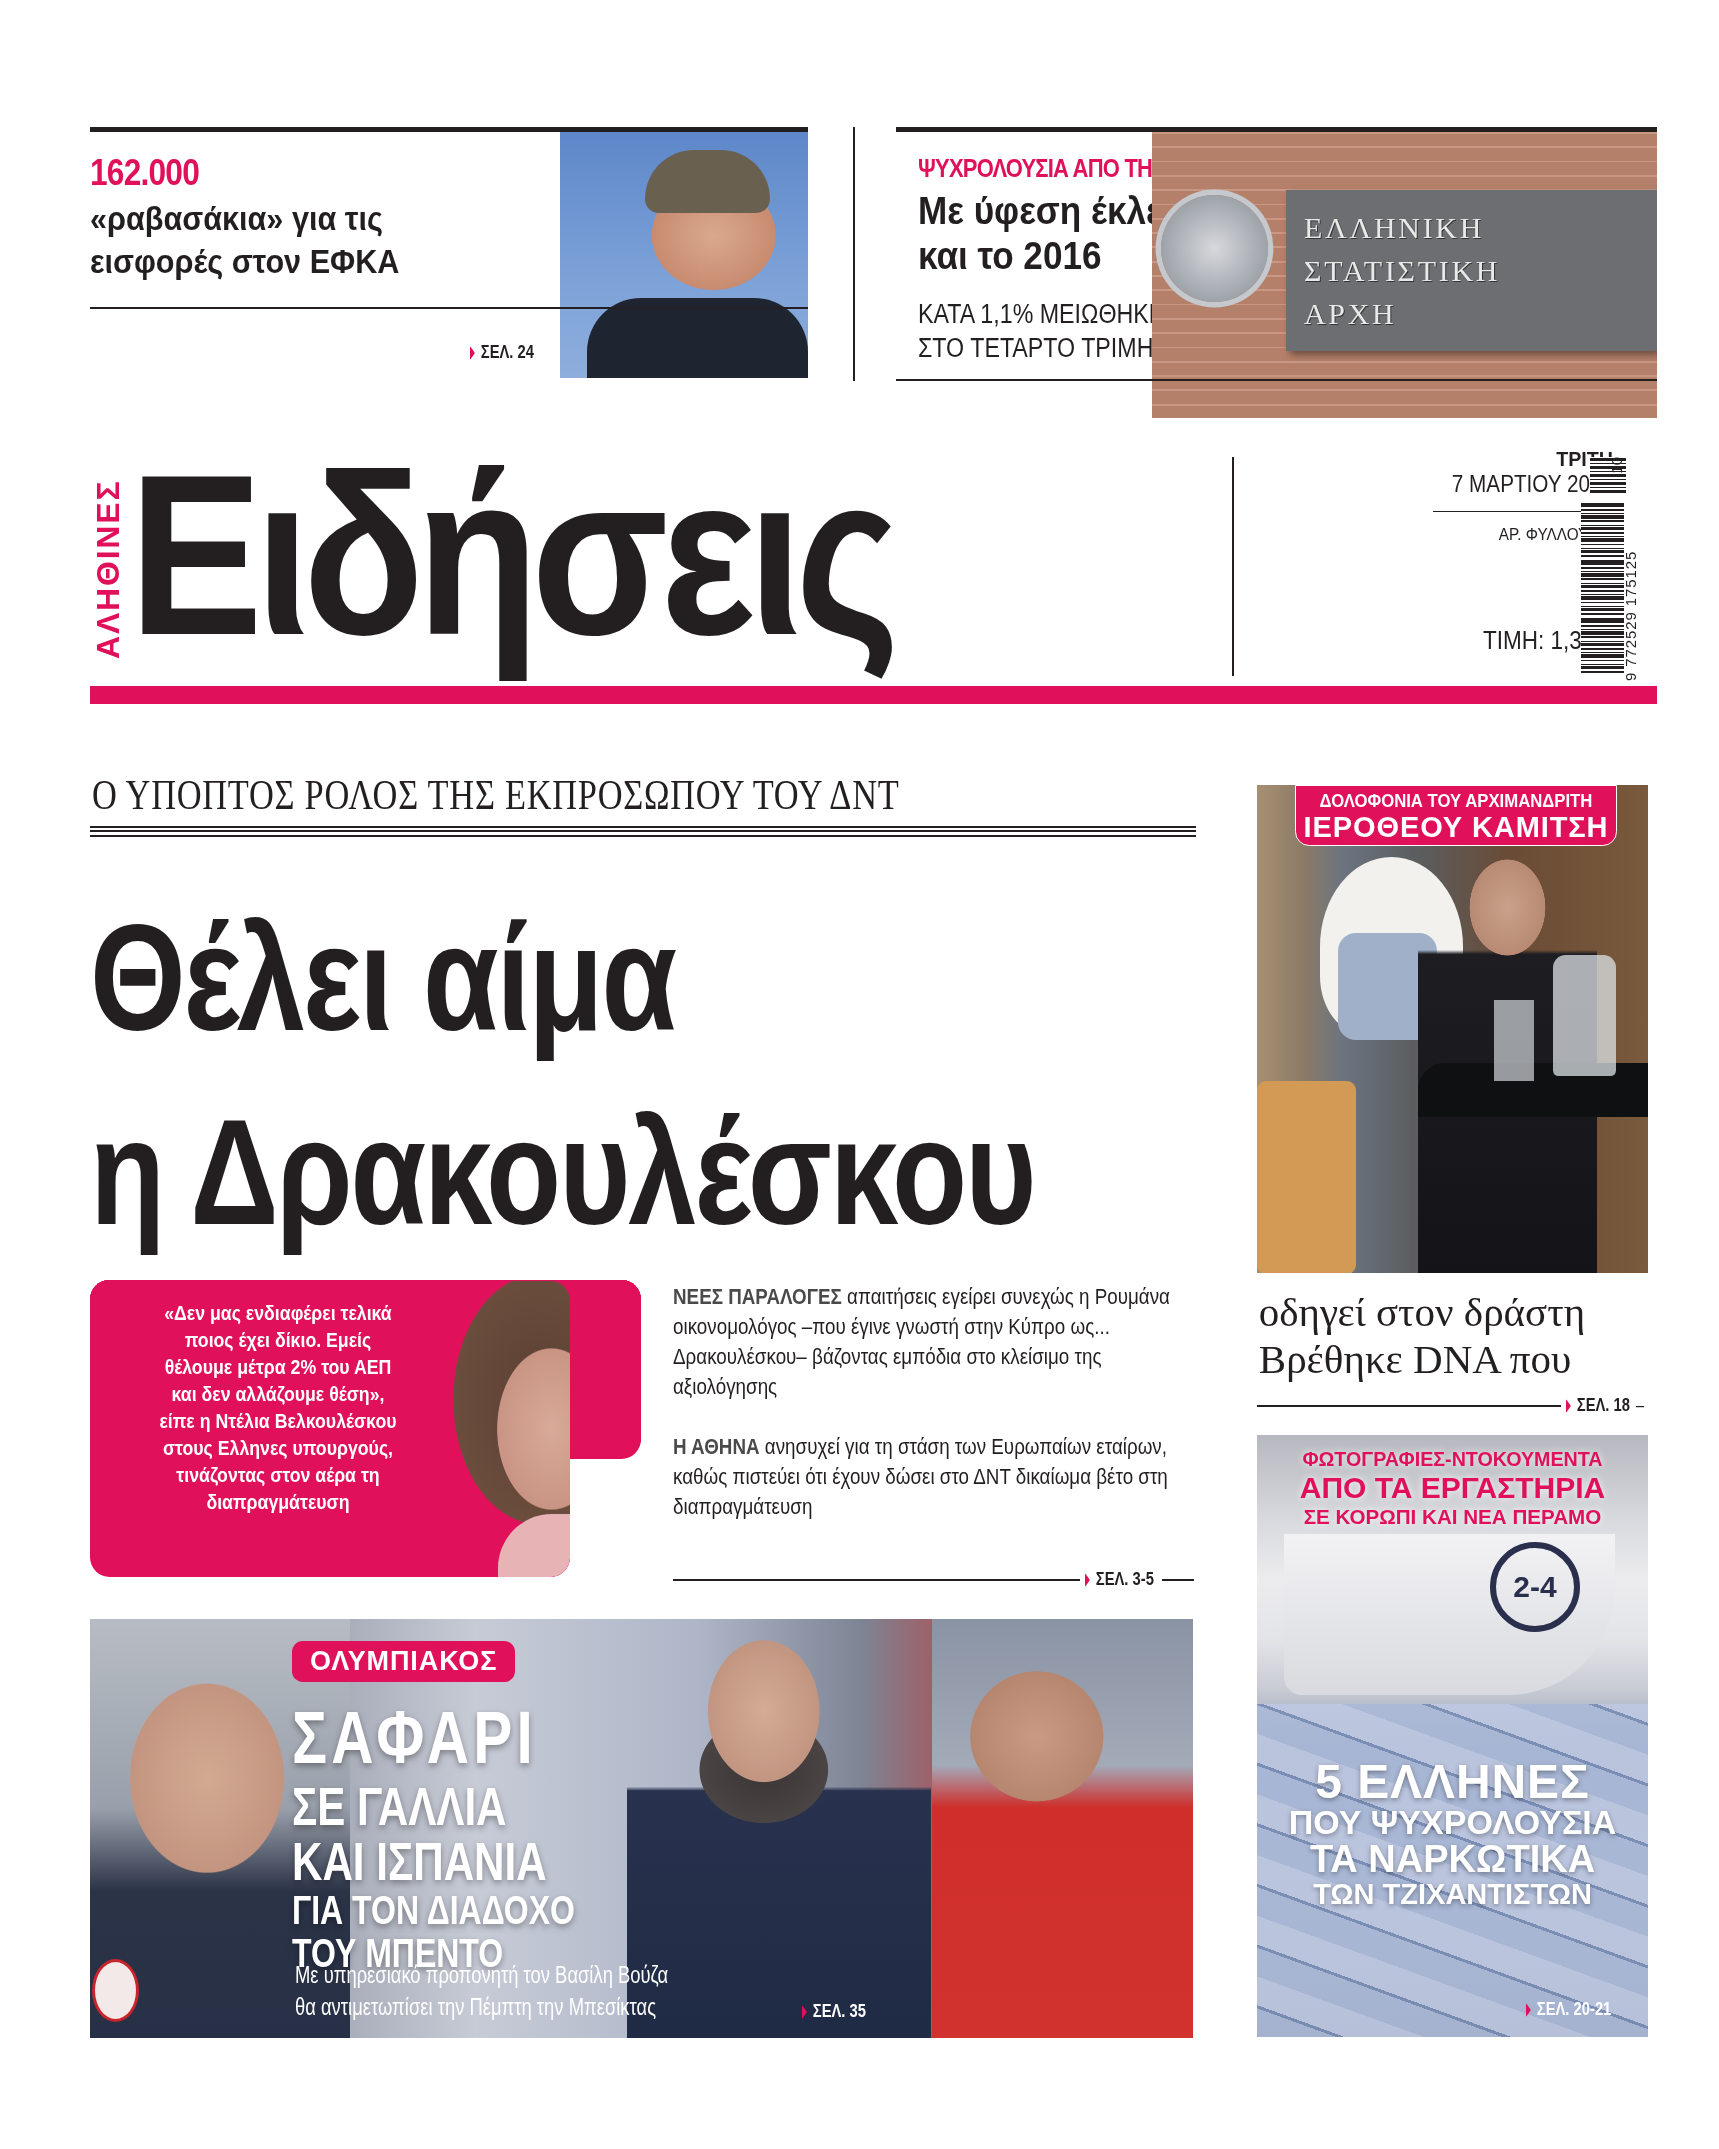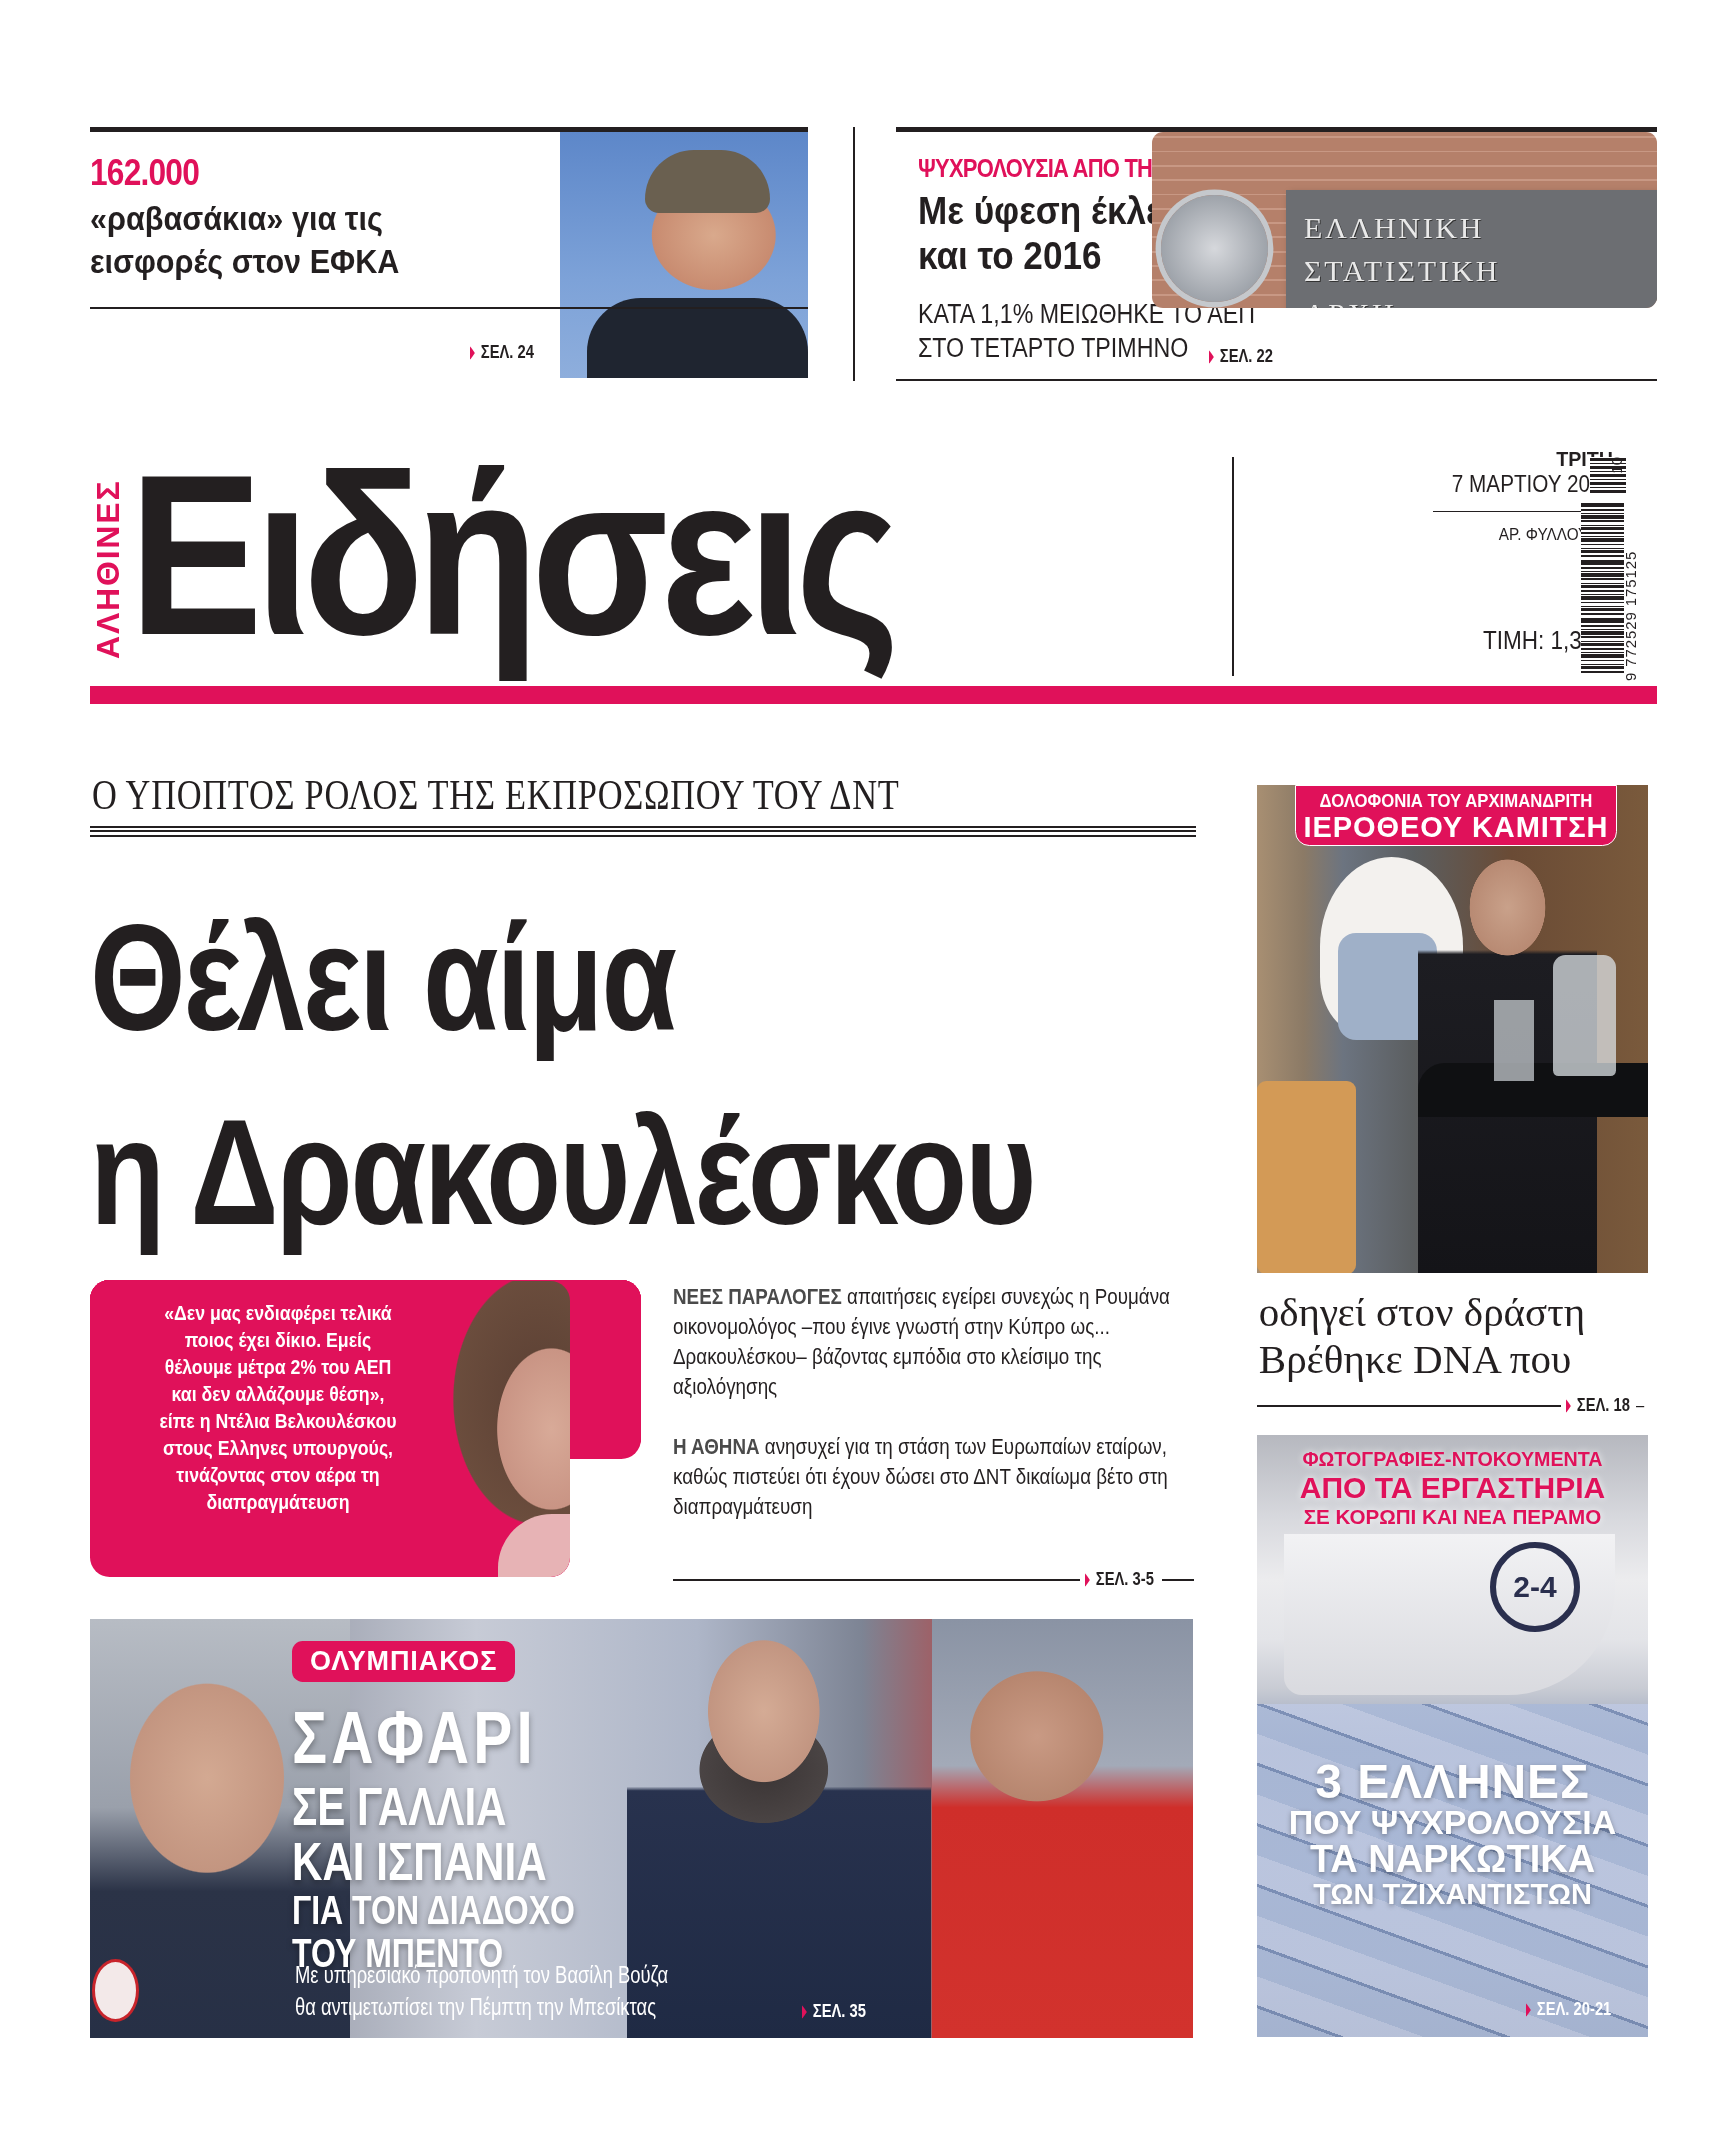--- a/index.html
+++ b/index.html
@@ -88,21 +88,21 @@
     <div class="t1-title" style="font-size:39px; line-height:45px;">και το 2016</div>
   </div>
   <div class="abs" style="left:22.4px; top:170px;">
     <div class="t1-body" style="font-size:27px; line-height:34px;">ΚΑΤΑ 1,1% ΜΕΙΩΘΗΚΕ ΤΟ ΑΕΠ</div>
     <div class="t1-body" style="font-size:27px; line-height:34px;">ΣΤΟ ΤΕΤΑΡΤΟ ΤΡΙΜΗΝΟ</div>
   </div>
   <div class="abs page-ref" style="left:313px; top:219px;">
     <span class="tri"></span>
     <span>ΣΕΛ. 22</span>
   </div>
-  <div class="abs photo" style="left:256px; top:4.5px; width:505px; height:176px; background: repeating-linear-gradient(0deg, #b5806a 0px, #b5806a 12.5px, #c89884 12.5px, #c89884 14.3px), #b87e66; border-radius: 11px;">
+  <div class="abs photo" style="left:256px; top:4.5px; width:505px; height:286px; background: repeating-linear-gradient(0deg, #b5806a 0px, #b5806a 12.5px, #c89884 12.5px, #c89884 14.3px), #b87e66;">
     <div class="abs" style="left:9px; top:63px; width:107px; height:107px; border-radius:50%; background: radial-gradient(circle, #d6d8dc 0%, #9ea3aa 70%, #6f747b 100%); box-shadow: 0 0 0 5.4px #c5c8cc;"></div>
     <div class="abs" style="left:134px; top:58px; width:371px; height:161px; background:#6c6e72; box-shadow: 3.6px 3.6px 7.2px rgba(0,0,0,0.4); padding:16px 18px; font-family:'Liberation Serif', serif; color:#e9e9e9; font-size:30px; line-height:43px; letter-spacing:2.7px; text-shadow: 0.9px 0.9px 0 #333;">
       <div>ΕΛΛΗΝΙΚΗ</div>
       <div>ΣΤΑΤΙΣΤΙΚΗ</div>
       <div>ΑΡΧΗ</div>
     </div>
   </div>
   <div class="abs teaser-rule-bot" style="left:0; right:0; bottom:0;"></div>
 </section>
 
@@ -204,21 +204,21 @@
   <div class="abs" style="left:233px; top:107px; width:90px; height:90px; border:6.3px solid #2a2f4e; border-radius:50%; display:flex; align-items:center; justify-content:center; font-weight:700; font-size:30px; color:#2a2f4e;">
     <span>2-4</span>
   </div>
   <div class="abs" style="left:0; top:269px; width:391px; height:333px; background: repeating-linear-gradient(20deg, rgba(170,185,215,0.9) 0 27px, rgba(120,140,180,0.9) 27px 30px, rgba(190,200,225,0.9) 30px 57px);"></div>
   <div class="abs" style="left:0; top:12.5px; width:391px;">
     <div class="pink-heavy" style="font-size:19.7px; line-height:23px;">ΦΩΤΟΓΡΑΦΙΕΣ-ΝΤΟΚΟΥΜΕΝΤΑ</div>
     <div class="pink-heavy" style="font-size:30px; line-height:34px;">ΑΠΟ ΤΑ ΕΡΓΑΣΤΗΡΙΑ</div>
     <div class="pink-heavy" style="font-size:20.6px; line-height:23px;">ΣΕ ΚΟΡΩΠΙ ΚΑΙ ΝΕΑ ΠΕΡΑΜΟ</div>
   </div>
   <div class="abs" style="left:0; top:324px; width:391px;">
-    <div class="white-heavy" style="font-size:48px; line-height:45px; letter-spacing:0.9px;">3 ΕΛΛΗΝΕΣ</div>
+    <div class="white-heavy" style="font-size:48px; line-height:45px; letter-spacing:0.9px;">5 ΕΛΛΗΝΕΣ</div>
     <div class="white-heavy" style="font-size:34px; line-height:36px;">ΠΟΥ ΨΥΧΡΟΛΟΥΣΙΑ</div>
     <div class="white-heavy" style="font-size:38px; line-height:38px;">ΤΑ ΝΑΡΚΩΤΙΚΑ</div>
     <div class="white-heavy" style="font-size:29px; line-height:32px;">ΤΩΝ ΤΖΙΧΑΝΤΙΣΤΩΝ</div>
   </div>
   <div class="abs page-ref" style="left:269px; top:564px; color:#fff;">
     <span class="tri"></span>
     <span>ΣΕΛ. 20-21</span>
   </div>
 </section>
 

